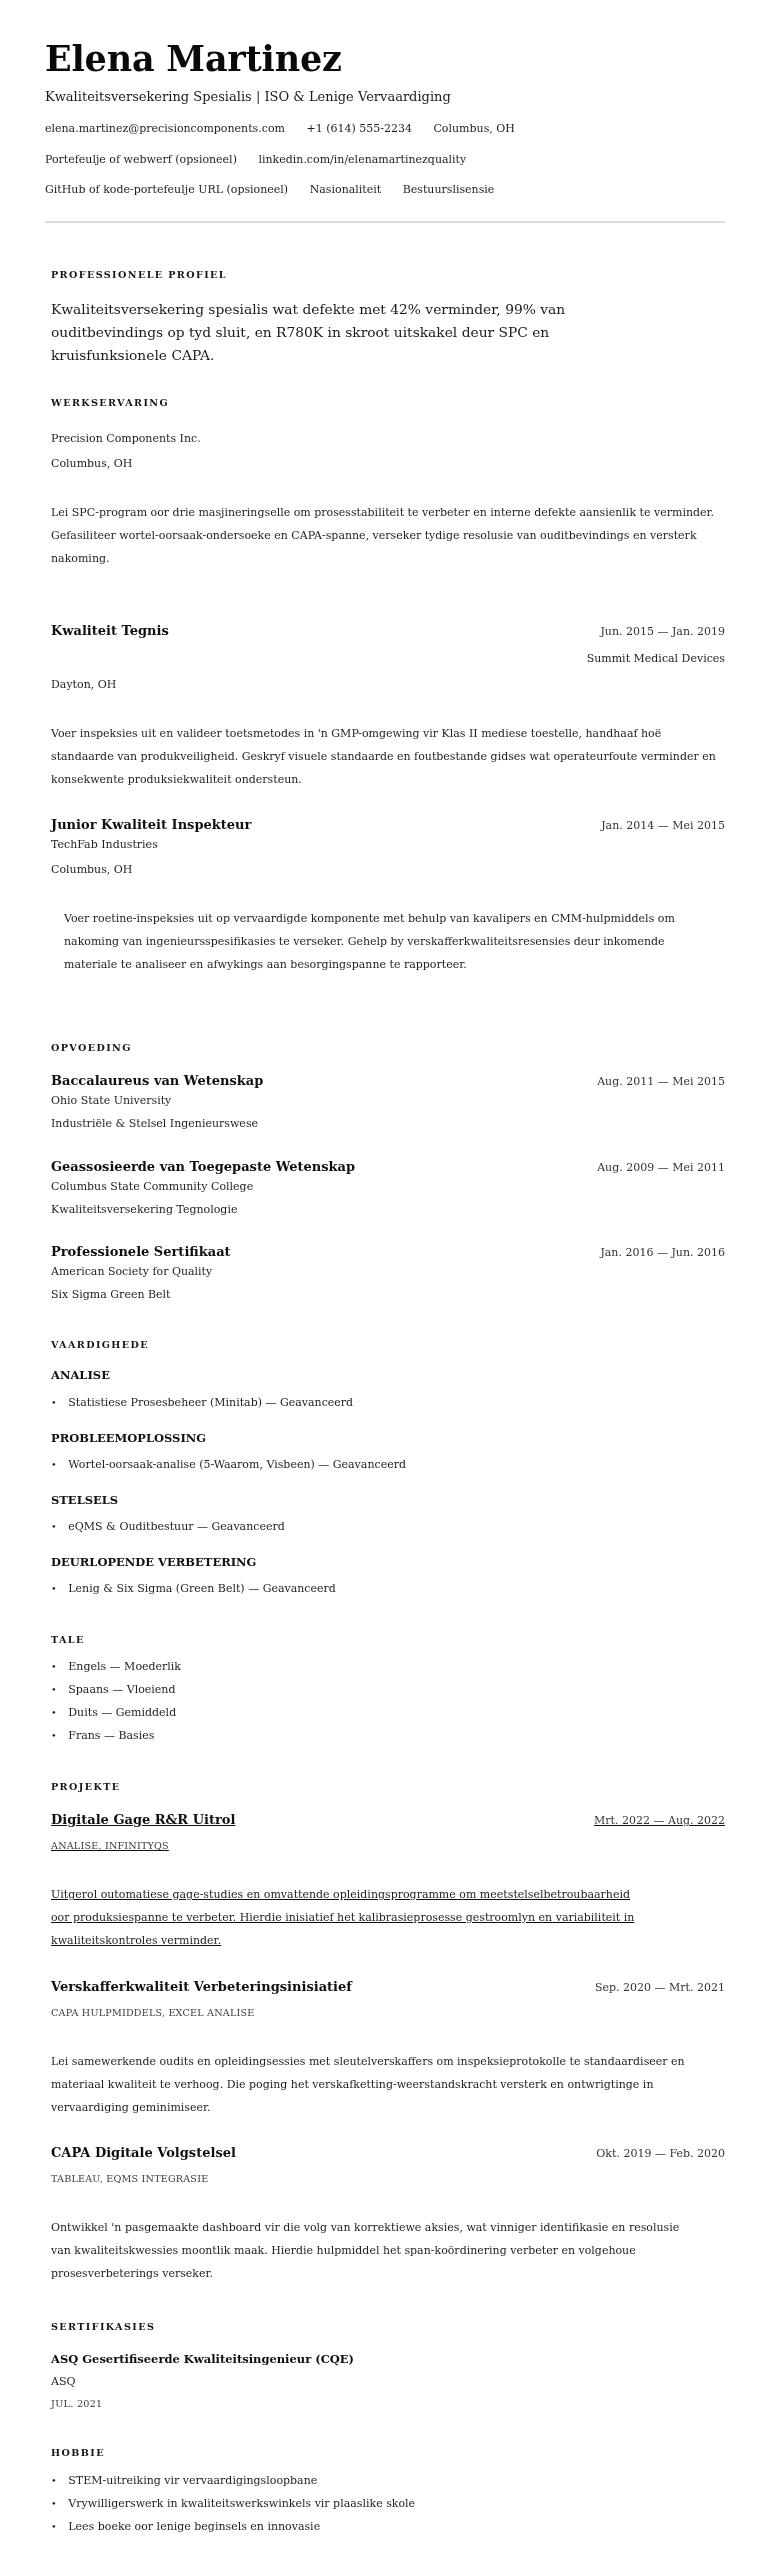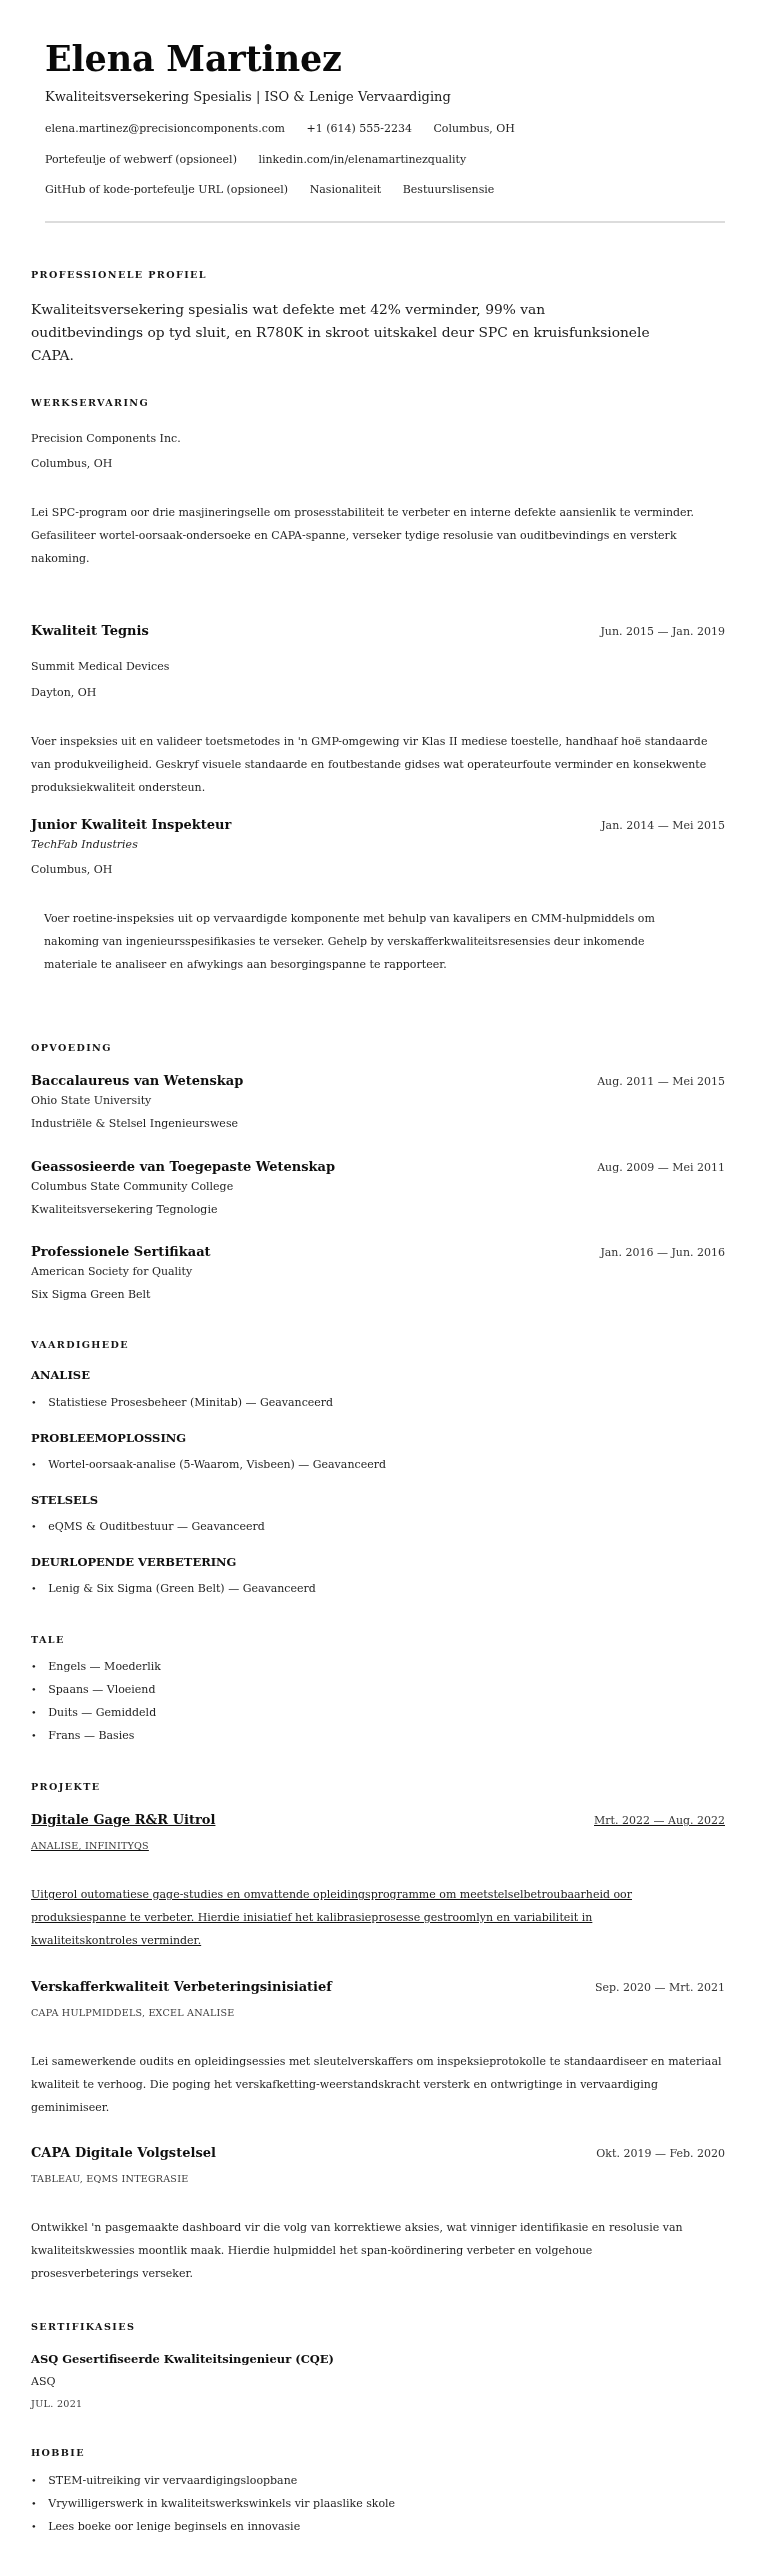--- a/index.html
+++ b/index.html
@@ -34,21 +34,21 @@
   .entry-desc { font-size: 11px; line-height: 23px; color: #1e1e1e; }
 
   .skill-cat { font-size: 11.5px; font-weight: bold; line-height: 15.4px; color: #111; }
   ul.bullets { list-style: none; margin: 0; padding: 0; }
   ul.bullets li { position: relative; padding-left: 17.3px; font-size: 11px; line-height: 15.4px; color: #1e1e1e; }
   ul.bullets li::before { content: "•"; position: absolute; left: 0; top: 0; font-size: 9.6px; }
 
   .tech { font-size: 9.6px; line-height: 13px; color: #3a3a3a; letter-spacing: 0.2px; }
   .cert-date { font-size: 9.6px; line-height: 13px; color: #3a3a3a; letter-spacing: 0.3px; }
 
-  .abs { position: absolute; left: 31px; right: 45px; }
+  .abs { position: absolute; left: 51px; right: 45px; }
 </style>
 </head>
 <body>
 
 <div class="page">
 
   <header>
     <h1 class="name">Elena Martinez</h1>
     <div class="headline">Kwaliteitsversekering Spesialis | ISO &amp; Lenige Vervaardiging</div>
     <div class="contact-row r1">
@@ -80,31 +80,31 @@
       <div class="entry-sub" style="margin-top:2.6px;">Precision Components Inc.</div>
       <div class="entry-sub" style="margin-top:10.3px;">Columbus, OH</div>
       <div class="entry-desc" style="margin-top:29.5px;">Lei SPC-program oor drie masjineringselle om prosesstabiliteit te verbeter en interne defekte aansienlik te verminder. Gefasiliteer wortel-oorsaak-ondersoeke en CAPA-spanne, verseker tydige resolusie van ouditbevindings en versterk nakoming.</div>
     </div>
 
     <div class="abs" style="top:622px;">
       <div class="entry-head">
         <div class="entry-title">Kwaliteit Tegnis</div>
         <div class="entry-date">Jun. 2015 — Jan. 2019</div>
       </div>
-      <div class="entry-sub" style="margin-top:19px;">Summit Medical Devices</div>
+      <div class="entry-sub" style="margin-top:11px;text-align:right;">Summit Medical Devices</div>
       <div class="entry-sub" style="margin-top:10.3px;">Dayton, OH</div>
       <div class="entry-desc" style="margin-top:29.5px;">Voer inspeksies uit en valideer toetsmetodes in 'n GMP-omgewing vir Klas II mediese toestelle, handhaaf hoë standaarde van produkveiligheid. Geskryf visuele standaarde en foutbestande gidses wat operateurfoute verminder en konsekwente produksiekwaliteit ondersteun.</div>
     </div>
 
     <div class="abs" style="top:816px;">
       <div class="entry-head">
         <div class="entry-title">Junior Kwaliteit Inspekteur</div>
         <div class="entry-date">Jan. 2014 — Mei 2015</div>
       </div>
-      <div class="entry-sub" style="margin-top:2.6px;font-style:italic;">TechFab Industries</div>
+      <div class="entry-sub" style="margin-top:2.6px;">TechFab Industries</div>
       <div class="entry-sub" style="margin-top:10.3px;">Columbus, OH</div>
       <div class="entry-desc" style="margin-top:29.5px; padding-right:38px;margin-left:13px;">Voer roetine-inspeksies uit op vervaardigde komponente met behulp van kavalipers en CMM-hulpmiddels om nakoming van ingenieursspesifikasies te verseker. Gehelp by verskafferkwaliteitsresensies deur inkomende materiale te analiseer en afwykings aan besorgingspanne te rapporteer.</div>
     </div>
   </section>
 
   <section>
     <div class="abs section-label" style="top:1041px;">Opvoeding</div>
 
     <div class="abs" style="top:1072px;">
       <div class="entry-head">

